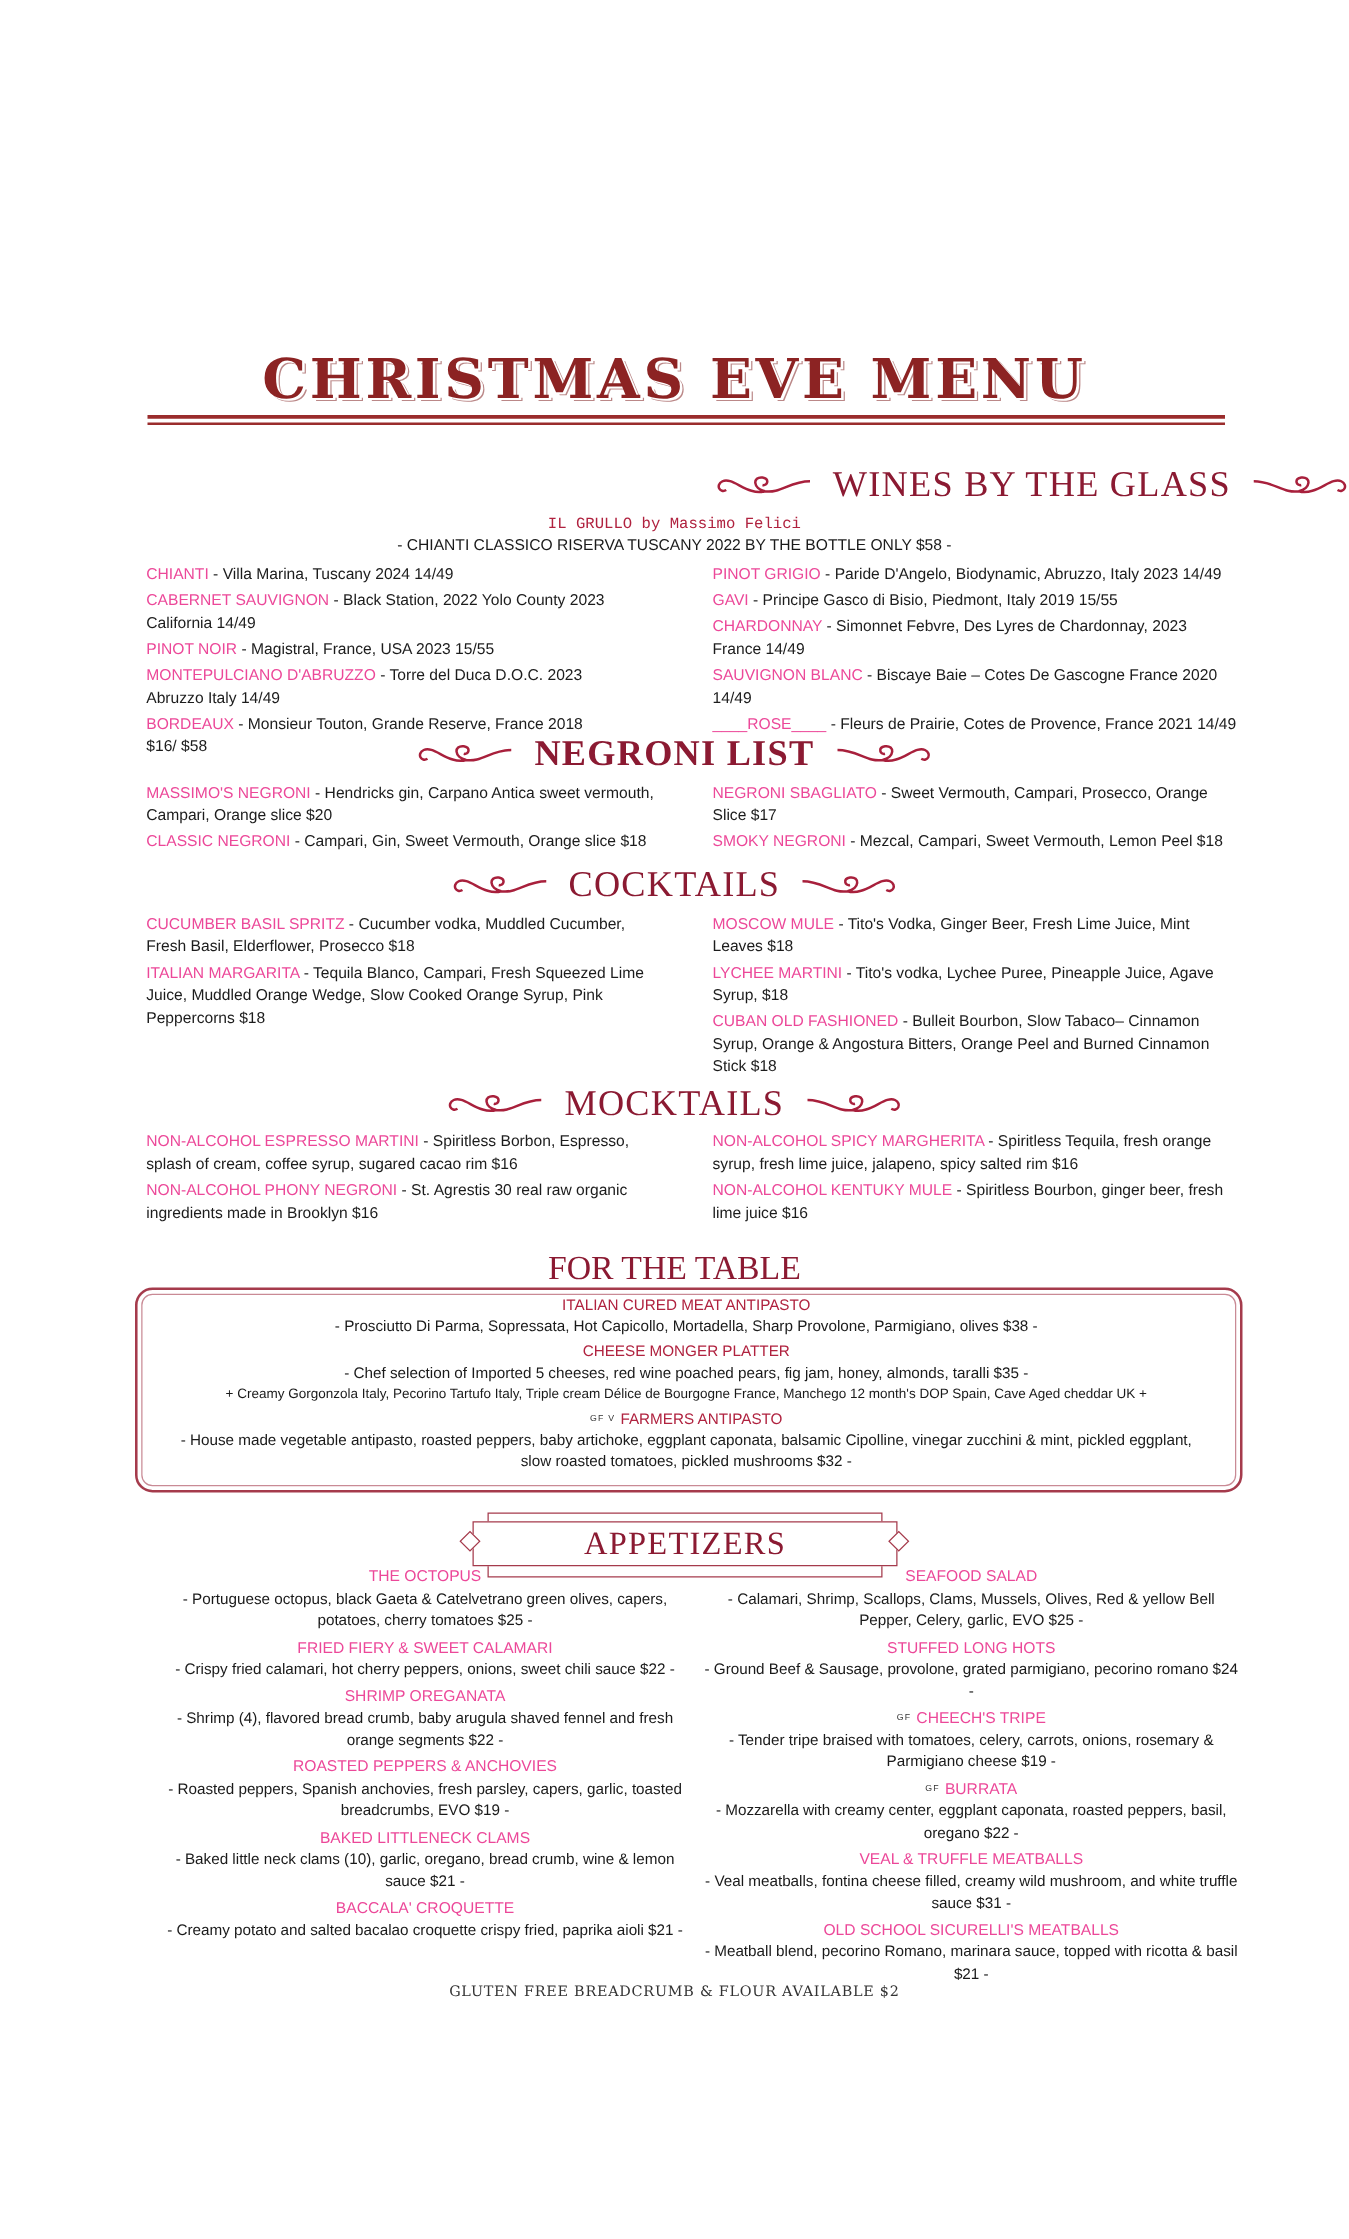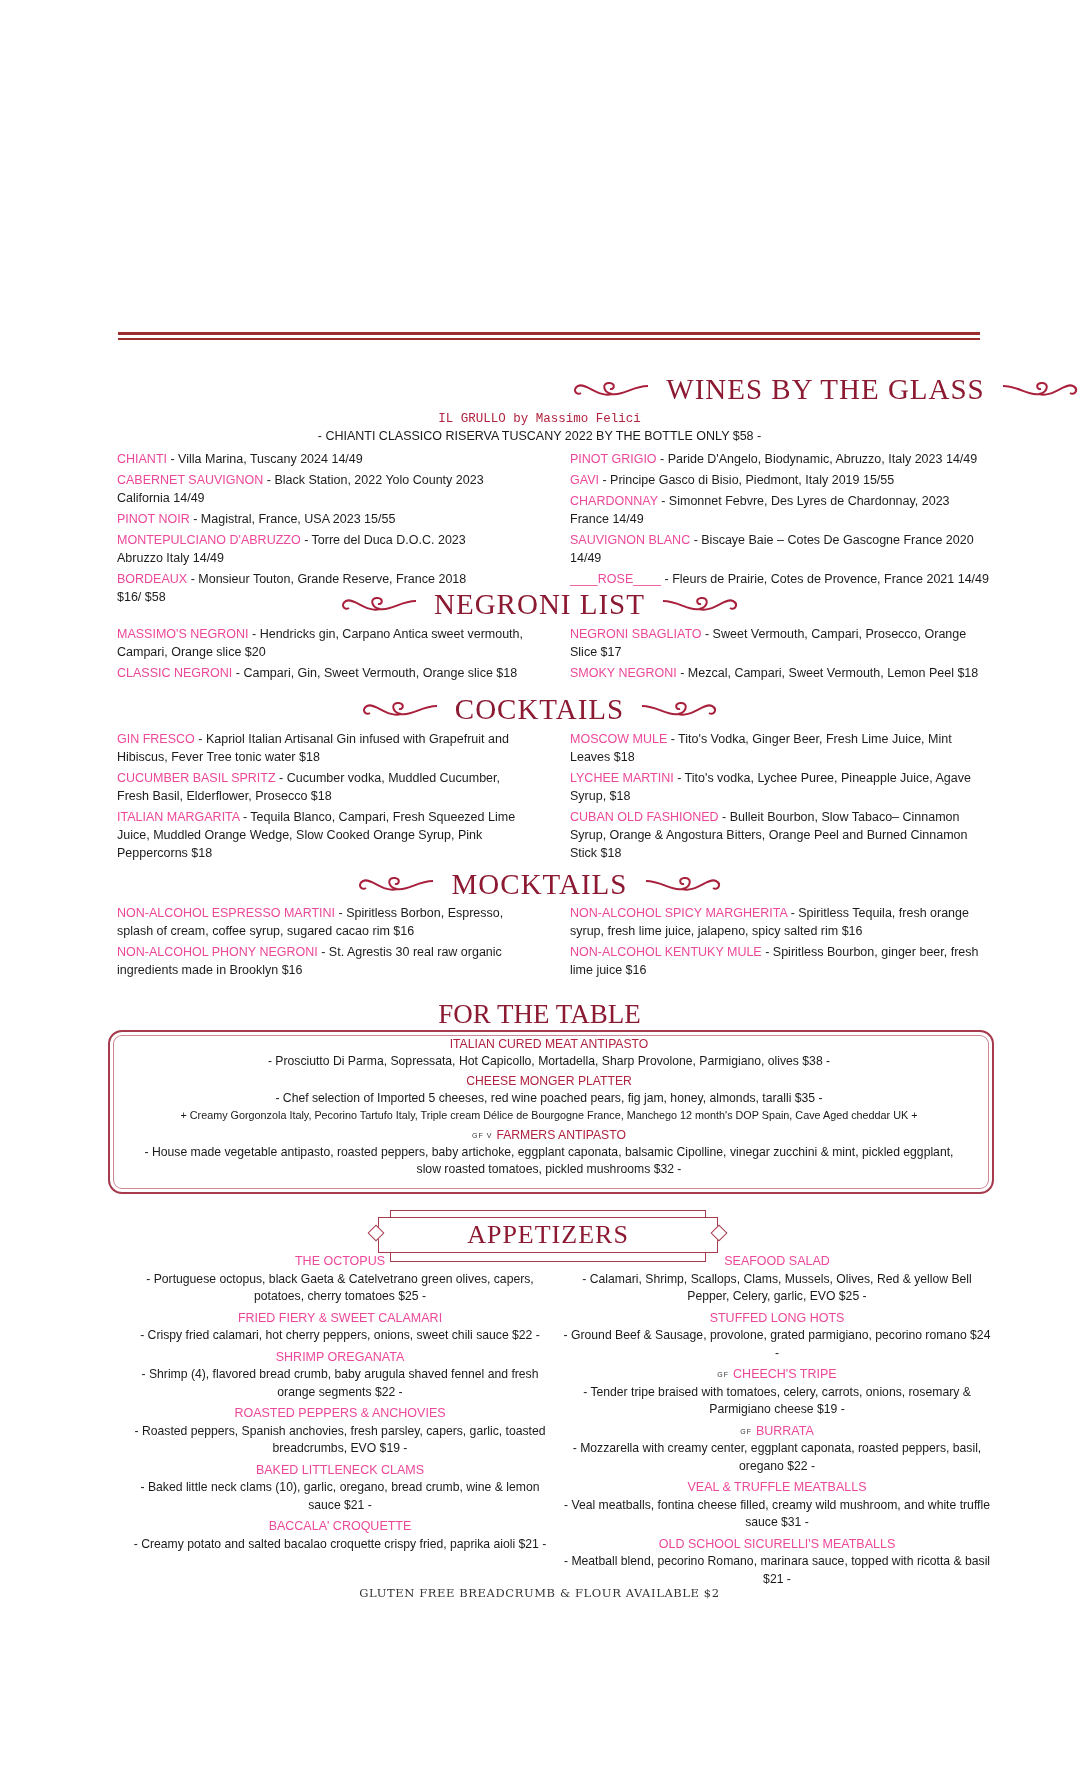--- a/index.html
+++ b/index.html
@@ -38,20 +38,21 @@
       <path d="M76 8 C60 8 52 18 40 16 C30 14 30 4 38 5 C44 6 42 12 38 11 M40 16 C26 20 14 4 6 8 C0 11 4 18 9 15" fill="none" stroke="#a8203c" stroke-width="2"></path>
     </symbol>
     <symbol id="swirl-r" viewBox="0 0 78 22">
       <path d="M2 8 C18 8 26 18 38 16 C48 14 48 4 40 5 C34 6 36 12 40 11 M38 16 C52 20 64 4 72 8 C78 11 74 18 69 15" fill="none" stroke="#a8203c" stroke-width="2"></path>
     </symbol>
   </defs>
 </svg>
 
 <div class="page">
 
+  <div class="title">CHRISTMAS EVE MENU</div>
   <div class="rule" style="top:332px;"></div>
   <div class="rule" style="top:338px;height:2px;"></div>
 
   <div class="sec-head" style="top:370px;text-align:right;">
     <svg class="swirl">
         <use href="#swirl-l"></use>
       </svg>
     <span class="label">WINES BY THE GLASS</span>
     <svg class="swirl">
         <use href="#swirl-r"></use>
@@ -68,21 +69,21 @@
     <div class="item"><span class="nm">BORDEAUX</span><span> - Monsieur Touton, Grande Reserve, France 2018  $16/ $58</span></div>
   </div>
   <div class="col" style="left:570px;top:450px;width:420px;">
     <div class="item"><span class="nm">PINOT GRIGIO</span><span> - Paride D'Angelo, Biodynamic, Abruzzo, Italy 2023  14/49</span></div>
     <div class="item"><span class="nm">GAVI</span><span> - Principe Gasco di Bisio, Piedmont, Italy 2019  15/55</span></div>
     <div class="item"><span class="nm">CHARDONNAY</span><span> - Simonnet Febvre, Des Lyres de Chardonnay, 2023 France   14/49</span></div>
     <div class="item"><span class="nm">SAUVIGNON BLANC</span><span> - Biscaye Baie – Cotes De Gascogne France  2020  14/49</span></div>
     <div class="item"><span class="nm">____ROSE____</span><span> - Fleurs de Prairie, Cotes de Provence, France 2021  14/49</span></div>
   </div>
 
-  <div class="sec-head" style="top:585px;">
+  <div class="sec-head" style="top:585px;font-weight:bold;">
     <svg class="swirl">
         <use href="#swirl-l"></use>
       </svg>
     <span class="label">NEGRONI LIST</span>
     <svg class="swirl">
         <use href="#swirl-r"></use>
       </svg>
   </div>
   <div class="col" style="left:117px;top:625px;width:420px;">
     <div class="item"><span class="nm">MASSIMO'S NEGRONI</span><span> - Hendricks gin, Carpano Antica sweet vermouth, Campari, Orange slice  $20</span></div>
@@ -96,21 +97,20 @@
   <div class="sec-head" style="top:690px;">
     <svg class="swirl">
         <use href="#swirl-l"></use>
       </svg>
     <span class="label">COCKTAILS</span>
     <svg class="swirl">
         <use href="#swirl-r"></use>
       </svg>
   </div>
   <div class="col" style="left:117px;top:730px;width:410px;">
-    <div class="item"><span class="nm">GIN FRESCO</span><span> - Kapriol Italian Artisanal Gin infused with Grapefruit and Hibiscus, Fever Tree tonic water   $18</span></div>
     <div class="item"><span class="nm">CUCUMBER BASIL SPRITZ</span><span> - Cucumber vodka, Muddled Cucumber, Fresh Basil, Elderflower, Prosecco  $18</span></div>
     <div class="item"><span class="nm">ITALIAN MARGARITA</span><span> - Tequila Blanco, Campari, Fresh Squeezed Lime Juice, Muddled Orange Wedge, Slow Cooked Orange Syrup, Pink Peppercorns   $18</span></div>
   </div>
   <div class="col" style="left:570px;top:730px;width:410px;">
     <div class="item"><span class="nm">MOSCOW MULE</span><span> - Tito's Vodka, Ginger Beer, Fresh Lime Juice, Mint Leaves  $18</span></div>
     <div class="item"><span class="nm">LYCHEE MARTINI</span><span> - Tito's vodka, Lychee Puree, Pineapple Juice, Agave Syrup,  $18</span></div>
     <div class="item"><span class="nm">CUBAN OLD FASHIONED</span><span> - Bulleit Bourbon, Slow Tabaco– Cinnamon Syrup, Orange &amp; Angostura Bitters, Orange Peel and Burned Cinnamon Stick  $18</span></div>
   </div>
 
   <div class="sec-head" style="top:865px;">

